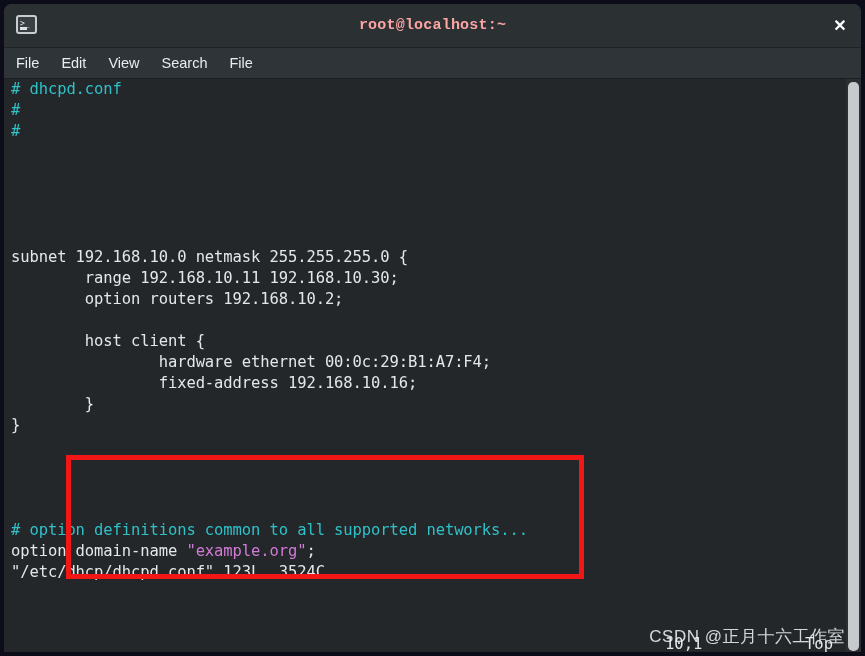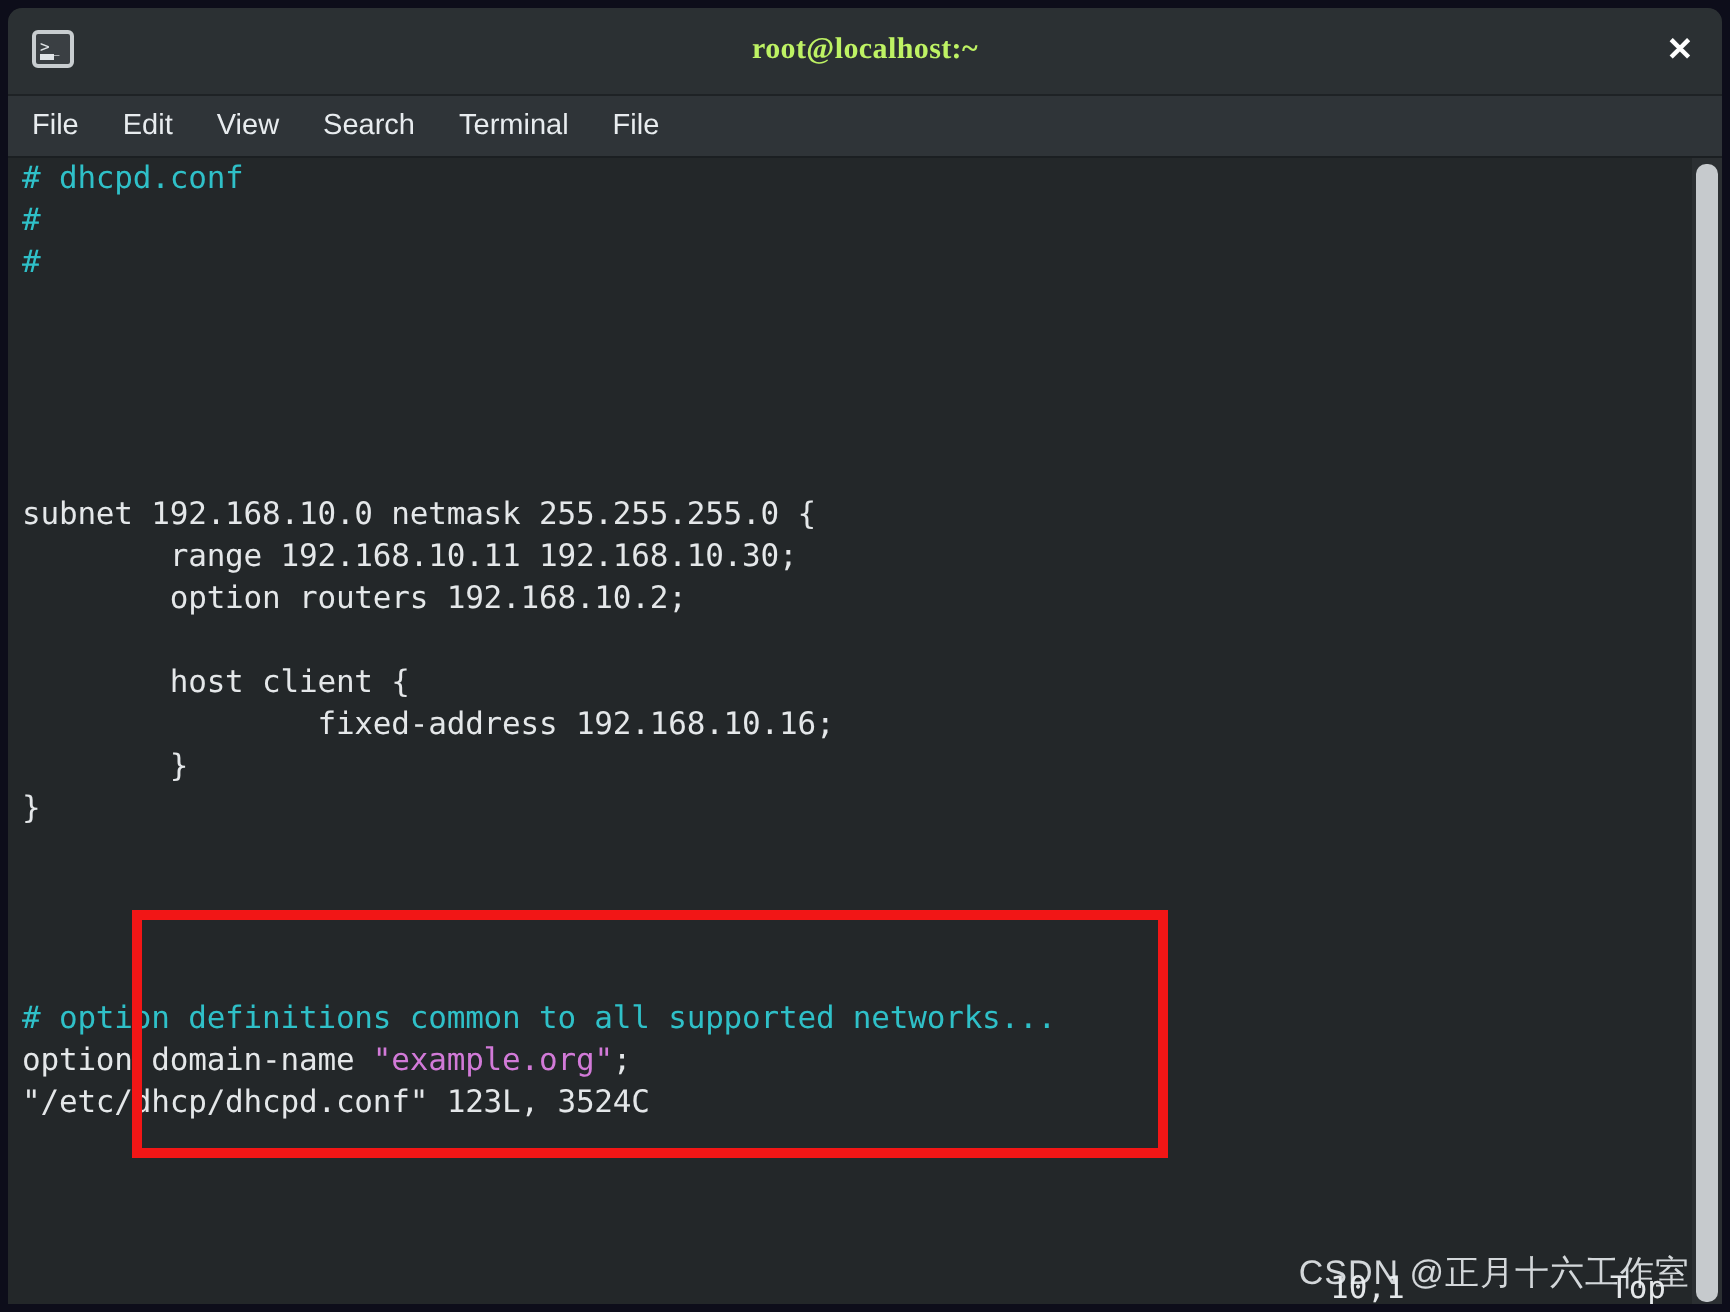--- a/index.html
+++ b/index.html
@@ -61,23 +61,23 @@
     position: absolute;
     left: 2px;
     bottom: 2px;
     width: 7px;
     height: 3px;
     background: #dfe3e6;
   }
   #window-title {
     width: 100%;
     text-align: center;
-    color: #bef264;
+    color: #fca5a5;
     font-size: 15px;
-    font-family: Liberation Serif, serif;
+    font-family: Liberation Mono, monospace;
     font-weight: bold;
     letter-spacing: .2px;
   }
   #close-button {
     position: absolute;
     right: 10px;
     top: 11px;
     width: 22px;
     height: 22px;
     color: #ffffff;
@@ -199,39 +199,39 @@
     </div>
     <div id="window-title">root@localhost:~</div>
     <div id="close-button">✕</div>
   </div>
 
   <div id="menubar">
     <div class="menu-item">File</div>
     <div class="menu-item">Edit</div>
     <div class="menu-item">View</div>
     <div class="menu-item">Search</div>
-    <div class="menu-item">Terminal</div>
     <div class="menu-item">File</div>
   </div>
 
   <div id="terminal">
     <div id="term-inner">
         <div class="line comment"># dhcpd.conf</div>
         <div class="line comment">#</div>
         <div class="line comment">#</div>
         <div class="line"> </div>
         <div class="line"> </div>
         <div class="line"> </div>
         <div class="line"> </div>
         <div class="line"> </div>
         <div class="line">subnet 192.168.10.0 netmask 255.255.255.0 {</div>
         <div class="line">        range 192.168.10.11 192.168.10.30;</div>
         <div class="line">        option routers 192.168.10.2;</div>
         <div class="line"> </div>
         <div class="line">        host client {</div>
+        <div class="line">                hardware ethernet 00:0c:29:B1:A7:F4;</div>
         <div class="line">                fixed-address 192.168.10.16;</div>
         <div class="line">        }</div>
         <div class="line">}</div>
         <div class="line"> </div>
         <div class="line"> </div>
         <div class="line"> </div>
         <div class="line"> </div>
         <div class="line comment"># option definitions common to all supported networks...</div>
         <div class="line"><span>option domain-name </span><span class="string">"example.org"</span><span>;</span></div>
         <div class="line">"/etc/dhcp/dhcpd.conf" 123L, 3524C</div>

